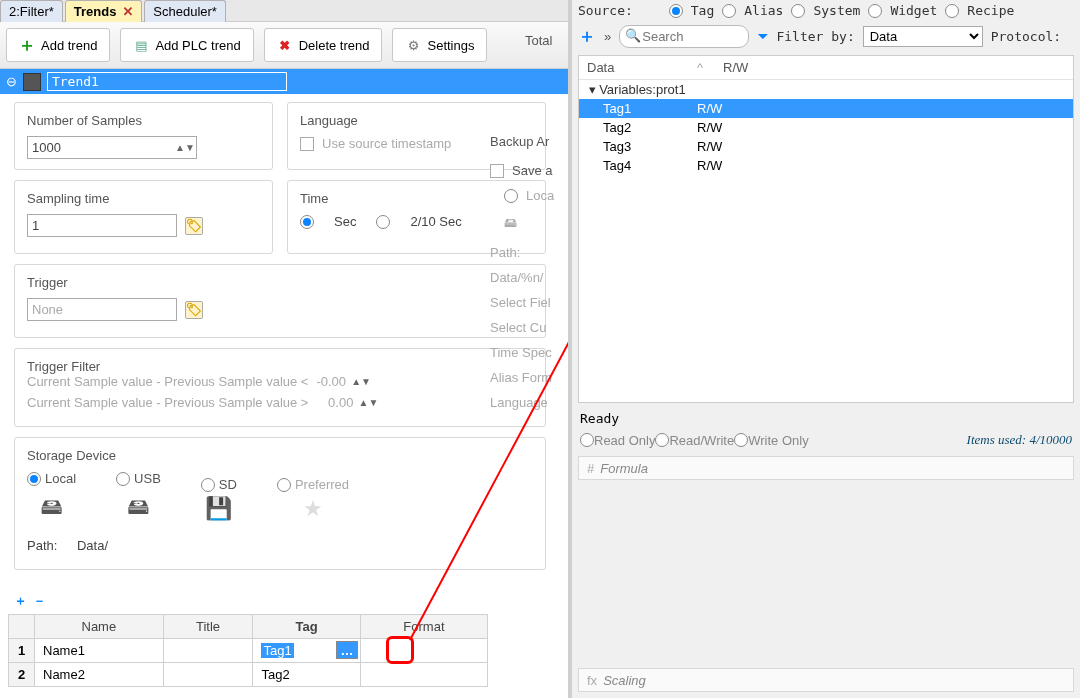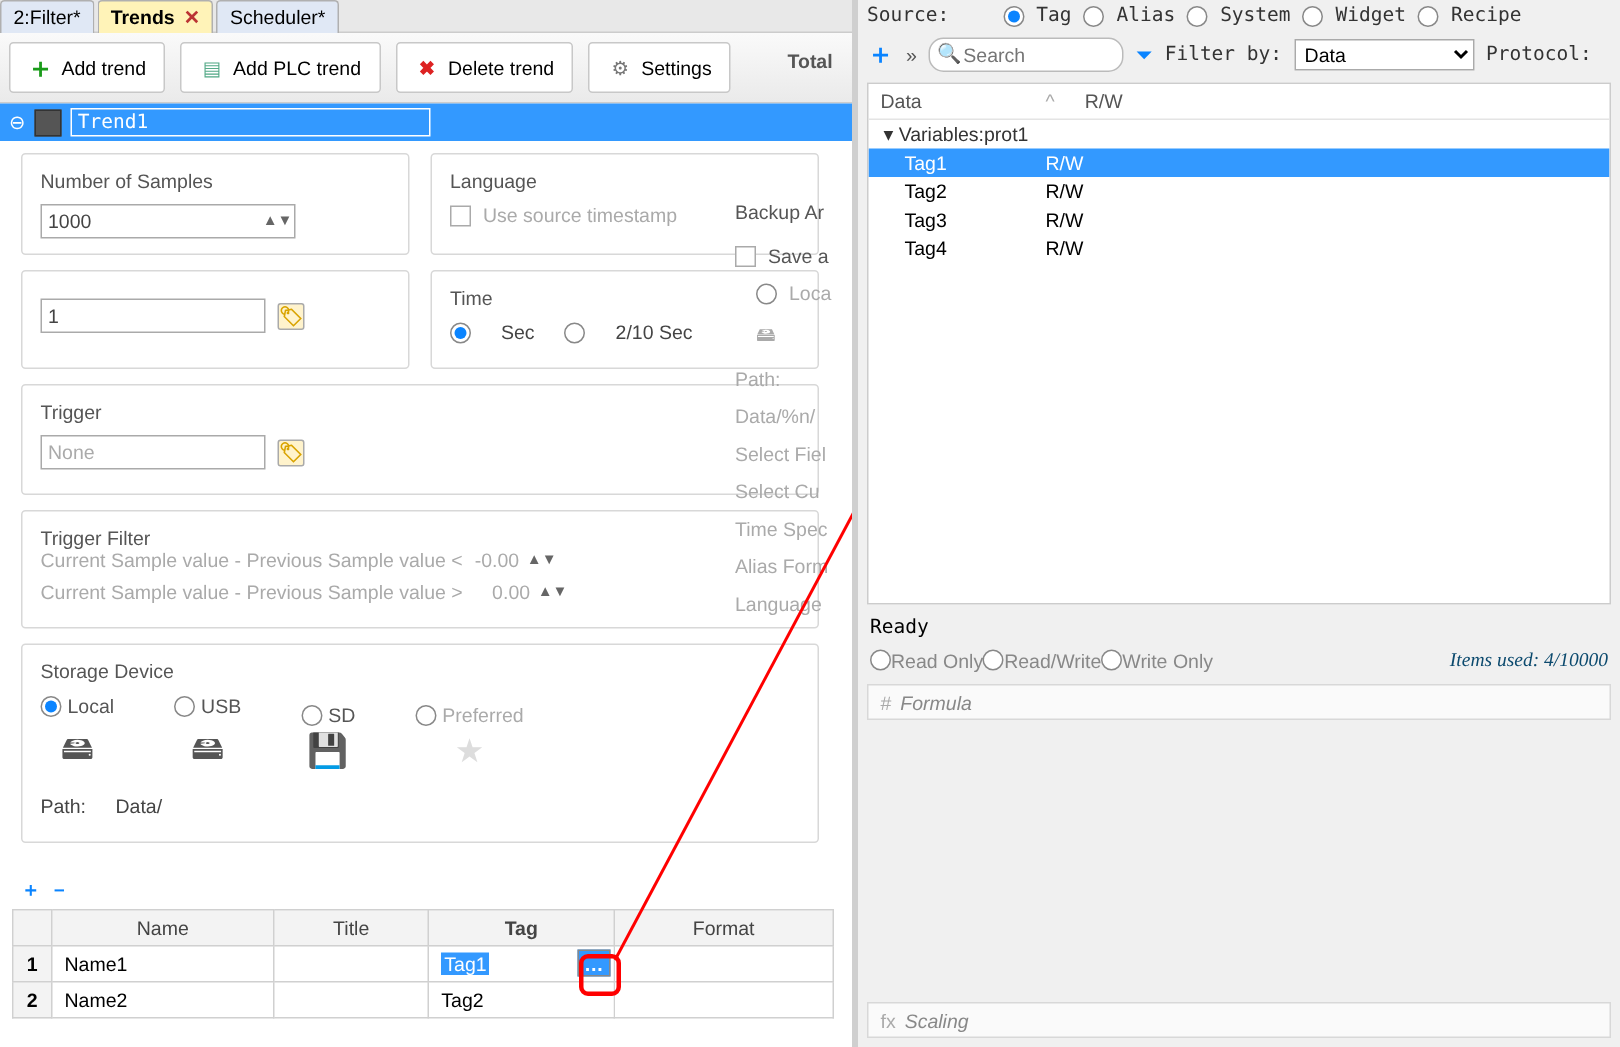--- a/index.html
+++ b/index.html
@@ -39,21 +39,21 @@
 .device { display:flex; flex-direction:column; align-items:center; gap:4px; color:#555; }
 .grey { color:#aaa; }
 
 .tagbtn { font-weight:bold; color:#d9a300; border:1px solid #aaa; width:18px; height:18px; display:inline-flex; align-items:center; justify-content:center; background:#fff3cc; border-radius:2px; }
 
 .triggerfilter .row { color:#aaa; }
 
 .plusminus { padding:4px 14px; font-size:20px; color:#0a84ff; font-weight:bold; display:flex; gap:6px; }
 
 
-table.grid { border-collapse:collapse; width:548px; margin-left:8px; }
+table.grid { border-collapse:collapse; width:480px; margin-left:8px; }
 table.grid th, table.grid td { border:1px solid #d0d0d0; padding:4px 8px; background:#fff; }
 table.grid th { background:#f3f3f3; font-weight:normal; color:#444; }
 table.grid th.tagcol { font-weight:bold; }
 .tagcell { position:relative; }
 .tagcell .ell { position:absolute; right:2px; top:2px; width:22px; height:18px; border:1px solid #888; background:#eee; display:flex; align-items:center; justify-content:center; font-weight:bold; cursor:pointer; }
 .tagcell.selected span { background:#3399ff; color:#fff; padding:0 2px; }
 
 
 .rightpanel { position:absolute; top:0; right:0; width:512px; height:698px; border-left:4px solid #cfcfcf; background:#f0f0f0; display:flex; flex-direction:column; }
 .rp-row { display:flex; align-items:center; gap:8px; padding:3px 6px; }
@@ -76,21 +76,21 @@
 .fx { border:1px solid #d8d8d8; background:#fafafa; margin:6px; padding:4px 8px; color:#888; font-style:italic; display:flex; gap:6px; align-items:center; height:24px; }
 .fxgap { flex:1; min-height:60px; }
 
 .highlight-rect { position:absolute; border:3px solid #ff0000; border-radius:6px; width:28px; height:28px; left:386px; top:636px; pointer-events:none; }
 
 .backup { position:absolute; left:490px; top:134px; width:80px; color:#555; }
 .backup .row { margin-bottom:10px; }
 
 svg.arrow { position:absolute; left:400px; top:180px; pointer-events:none; }
 
-.totals { position:absolute; left:525px; top:33px; color:#555;font-weight:bold; }
+.totals { position:absolute; left:525px; top:33px; color:#555; }
 </style>
 </head>
 <body>
 
 <div class="tabs">
   <div class="tab">
       <span>2:Filter*</span>
     </div>
   <div class="tab active">
       <span>Trends</span>
@@ -144,20 +144,21 @@
       <div class="label">Language</div>
       <div class="row" style="margin-top:8px;">
           <span class="checkbox"></span>
           <span class="grey">Use source timestamp</span>
         </div>
     </div>
   </div>
 
   <div style="display:flex; gap:14px;">
     <div class="group" style="flex:1;">
+      <div class="label">Sampling time</div>
       <div class="row" style="margin-top:8px;">
         <div class="num" style="width:150px;">
             <span>1</span>
           </div>
         <span class="tagbtn">🏷</span>
       </div>
     </div>
     <div class="group" style="flex:1;">
       <div class="label">Time</div>
       <div class="row" style="margin-top:8px; gap:20px;">

